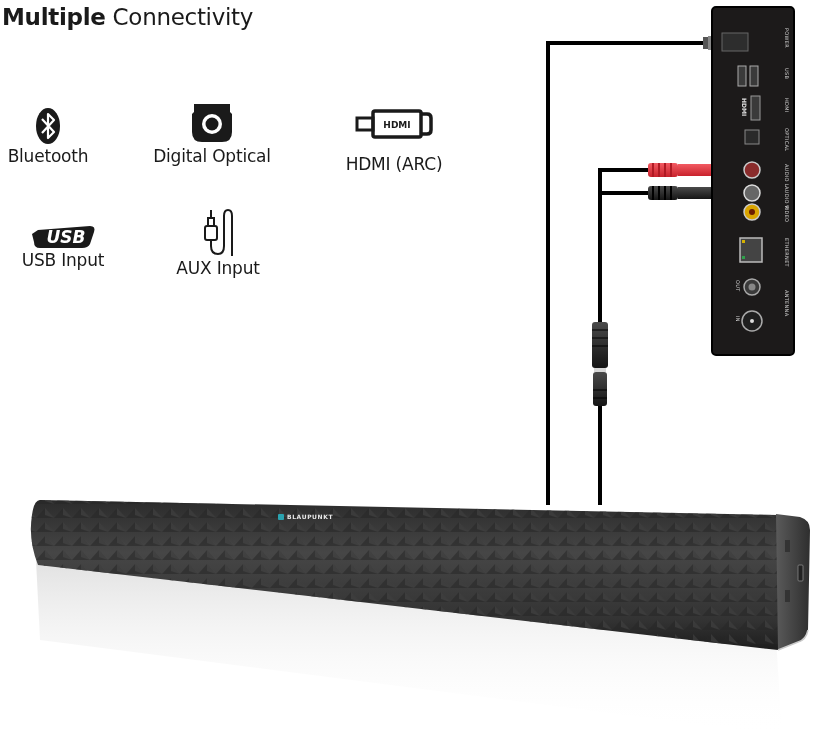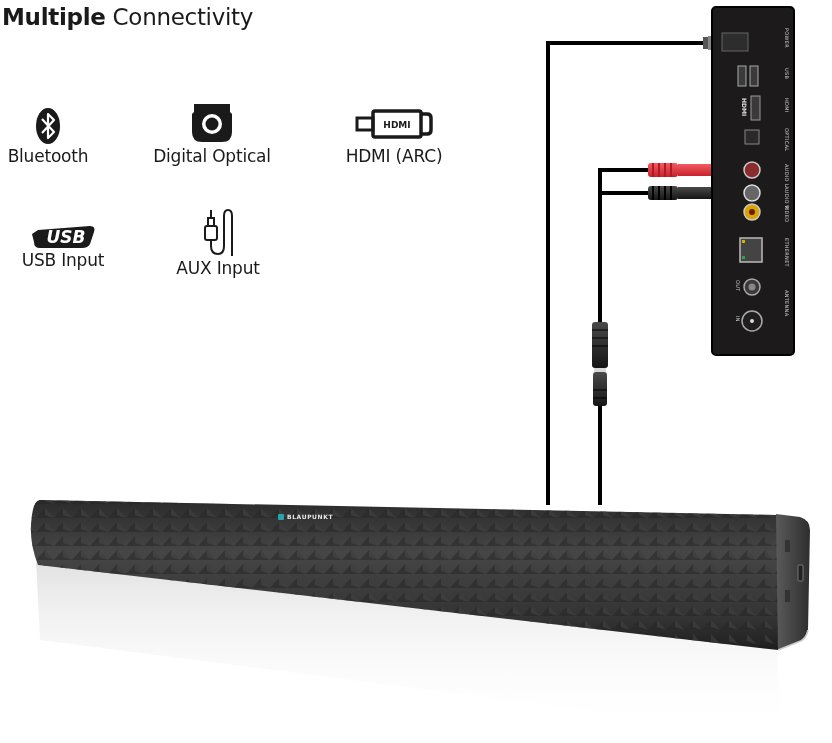--- a/index.html
+++ b/index.html
@@ -40,21 +40,21 @@
   <div class="lbl">Digital Optical</div>
 </div>
 
 <div class="feature" style="left:332px;top:108px;width:124px;">
   <svg width="78" height="32" viewBox="0 0 78 32">
     <rect x="2" y="10" width="16" height="12" fill="none" stroke="#1a1a1a" stroke-width="3"></rect>
     <rect x="18" y="3" width="48" height="26" rx="2" fill="none" stroke="#1a1a1a" stroke-width="3.5"></rect>
     <path d="M66 6 L72 6 Q76 6 76 10 L76 22 Q76 26 72 26 L66 26" fill="none" stroke="#1a1a1a" stroke-width="3.5"></path>
     <text x="42" y="20" text-anchor="middle" font-size="9" font-weight="700" font-family="DejaVu Sans, sans-serif" fill="#1a1a1a">HDMI</text>
   </svg>
-  <div class="lbl" style="margin-top:6px;">HDMI (ARC)</div>
+  <div class="lbl" style="margin-top:14px;">HDMI (ARC)</div>
 </div>
 
 <div class="feature" style="left:10px;top:220px;width:106px;">
   <svg width="66" height="30" viewBox="0 0 66 30">
     <path d="M2 14 L8 10 L60 6 Q66 6 64 12 L60 24 Q58 28 52 28 L10 28 Q4 28 4 22 Z" fill="#1a1a1a"></path>
     <text x="36" y="23" text-anchor="middle" font-size="17" font-style="italic" font-weight="700" font-family="DejaVu Sans, sans-serif" fill="#fff">USB</text>
   </svg>
   <div class="lbl">USB Input</div>
 </div>
 

